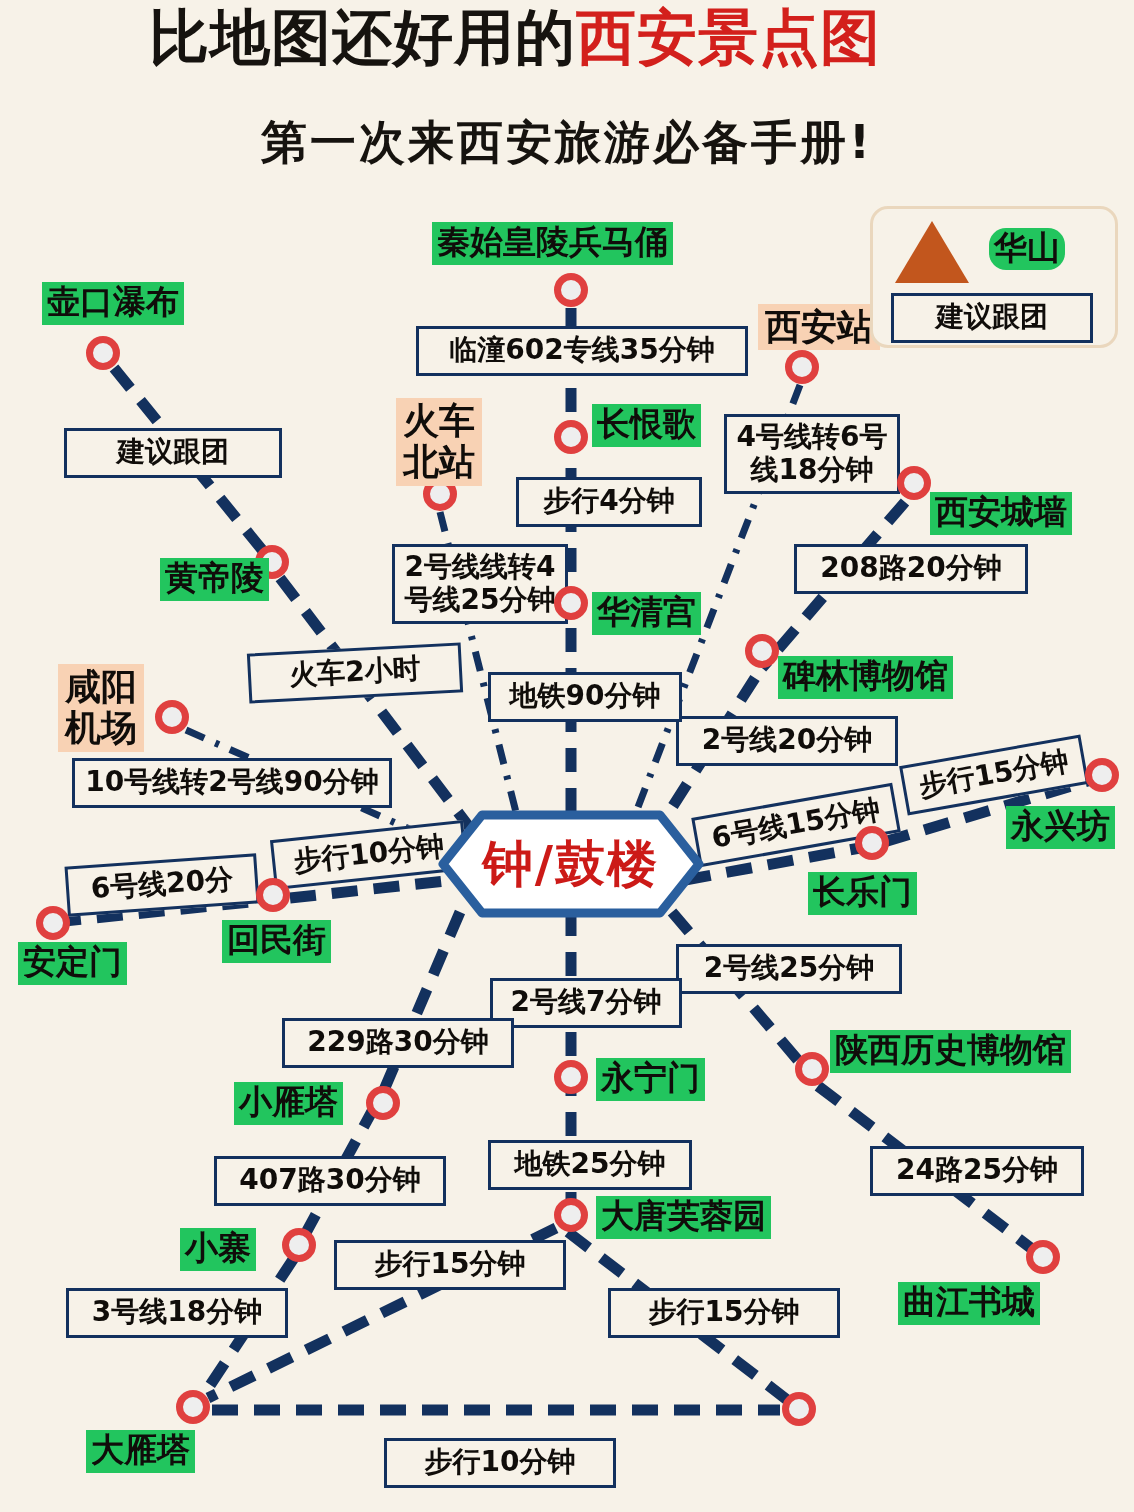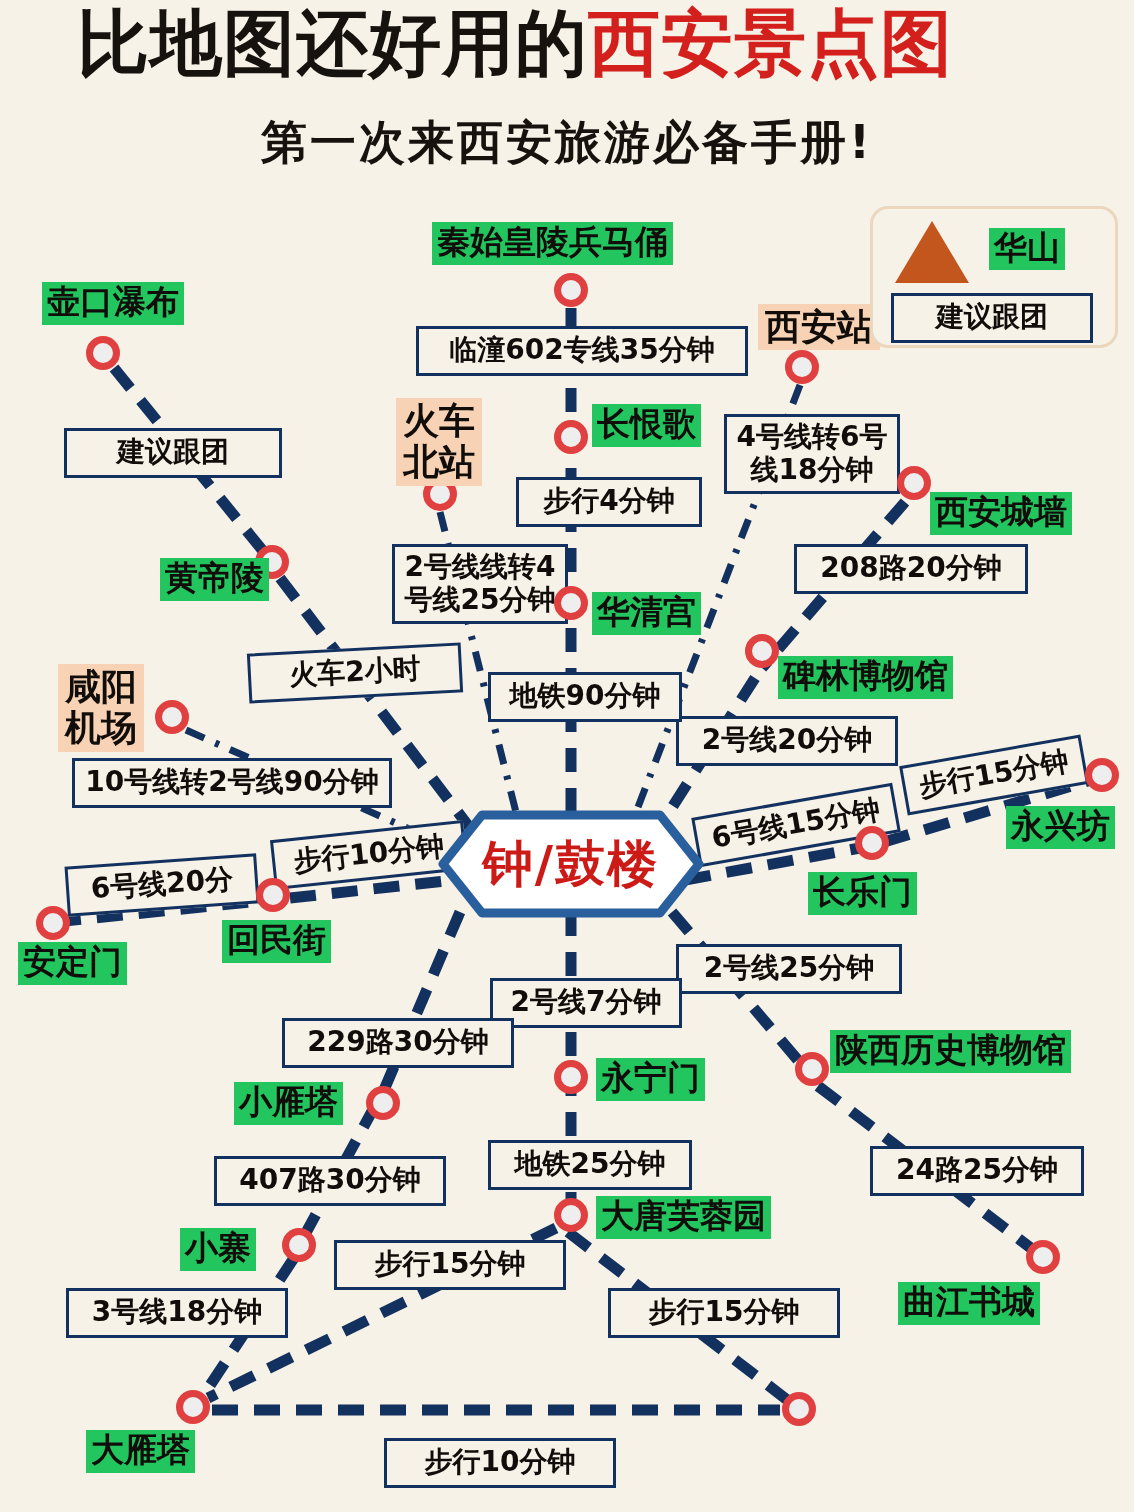--- a/index.html
+++ b/index.html
@@ -8,21 +8,21 @@
     background:#f7f2e8;
     font-family:"Liberation Sans","DejaVu Sans",sans-serif;
     overflow:hidden;
     position:relative;
   }
   #stage{position:absolute;left:0;top:0;width:1134px;height:1512px;}
 
   
   .title{
     position:absolute;left:0;top:6px;width:1030px;text-align:center;
-    font-size:72px;font-weight:bold;letter-spacing:1px;
+    font-size:60px;font-weight:bold;letter-spacing:1px;
     font-family:"DejaVu Sans","Liberation Sans",sans-serif;
     white-space:nowrap;line-height:1.05;
   }
   .title .blk{color:#16130f;}
   .title .red{color:#d3201c;}
   .subtitle{
     position:absolute;left:0;top:112px;width:1134px;text-align:center;
     font-size:46px;font-weight:bold;color:#16130f;letter-spacing:3px;
     font-family:"DejaVu Sans","Liberation Sans",sans-serif;white-space:nowrap;
   }
@@ -79,21 +79,21 @@
   .legend{
     position:absolute;z-index:9;
     border:3px solid #ead7bd;border-radius:18px;background:#f7f2e8;
     box-sizing:border-box;
   }
   .legend-row{position:absolute;display:flex;align-items:center;}
   .tri{
     width:0;height:0;border-left:37px solid transparent;
     border-right:37px solid transparent;border-bottom:62px solid #c2561d;
   }
-  .legend .place{position:static;}
+  .legend .place{position:static;border-radius:17px;}
   .legend .route{position:static;}
 </style>
 </head>
 <body>
 
 <div id="stage">
 
   <div class="title">
     <span class="blk">比地图还好用的</span><span class="red">西安景点图</span>
   </div>

